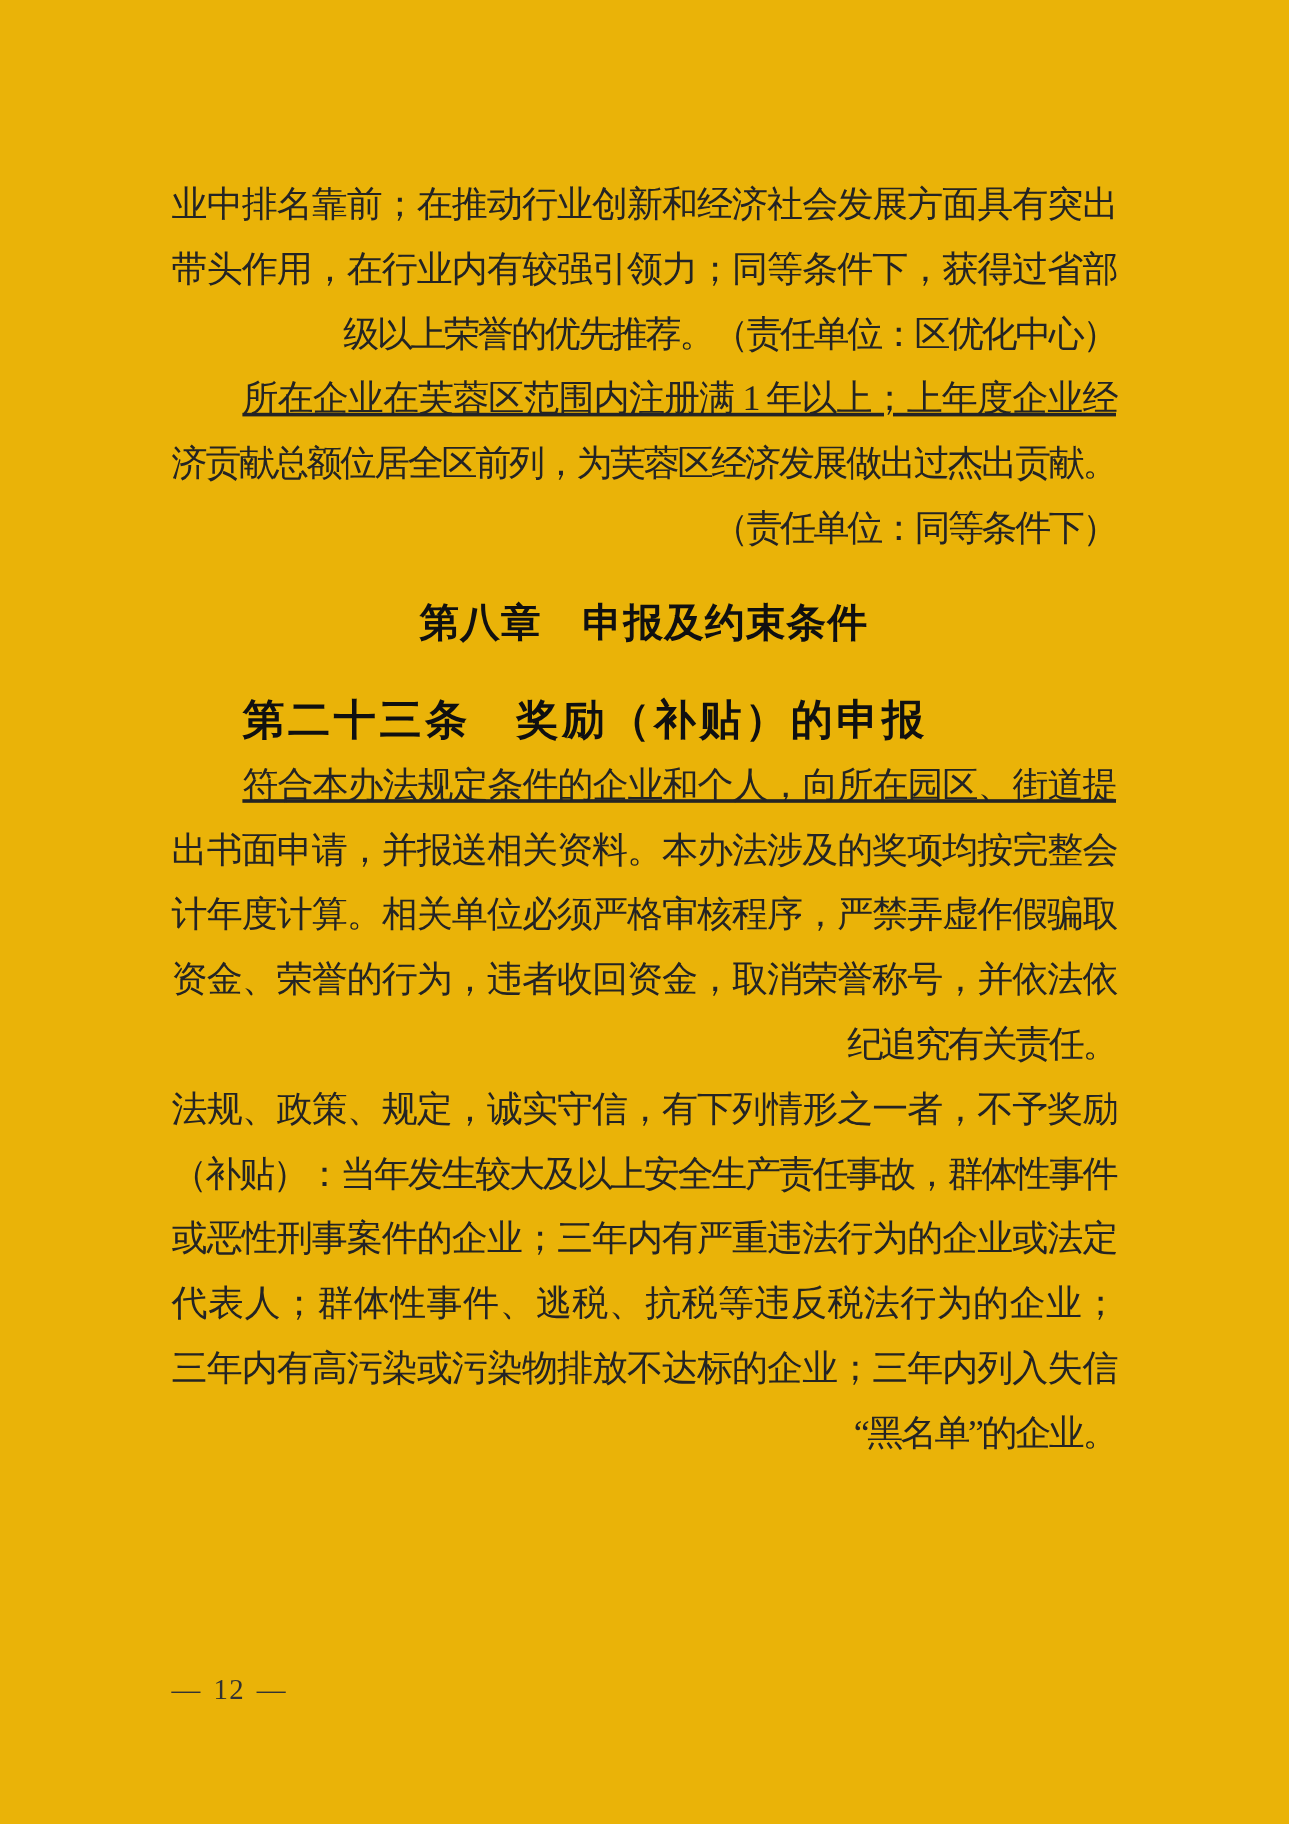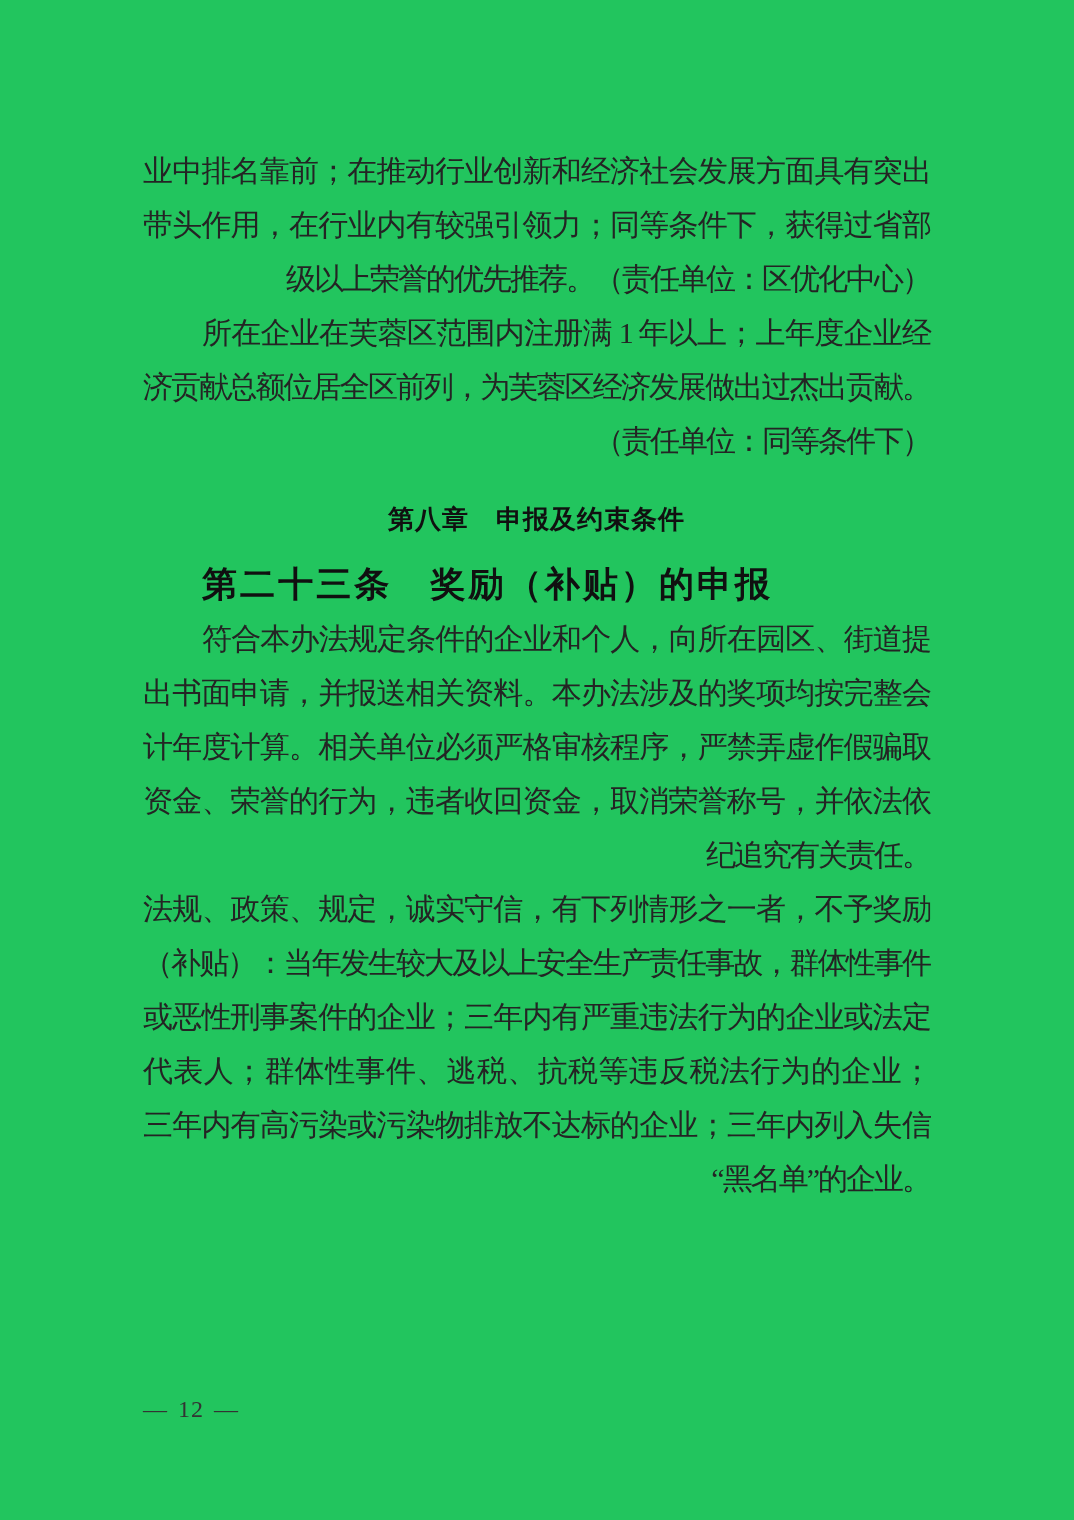--- a/index.html
+++ b/index.html
@@ -5,21 +5,21 @@
   html, body {
     margin: 0;
     padding: 0;
     background: #e8e8e8;
   }
   .page {
     position: relative;
     width: 1074px;
     height: 1520px;
     margin: 0 auto;
-    background: #22c55e;
+    background: #eab308;
     overflow: hidden;
     color: #242424;
     font-family: "Liberation Serif", "DejaVu Serif", serif;
   }
   .content {
     position: absolute;
     left: 143px;
     top: 144px;
     width: 787px;
     font-size: 30px;
@@ -28,39 +28,39 @@
   }
   .para { margin: 0; padding: 0; }
   .ln { display: block; min-height: 54px; text-align: right; }
   
   .j {
     text-align: justify;
     text-align-last: justify;
     text-justify: inter-character;
   }
   
-  .ind { padding-left: 59px; box-sizing: border-box; }
+  .ind { padding-left: 59px; box-sizing: border-box; text-decoration: underline; }
   
   .art {
     display: block;
     min-height: 54px;
     padding-left: 59px;
     font-weight: bold;
     color: #101010;
     letter-spacing: 3px;
   }
   
   .chapter {
     display: block;
     min-height: 54px;
-    margin: 24px 0 12px 0;
+    margin: 24px 0 28px 0;
     text-align: center;
     font-family: "DejaVu Sans", "Liberation Sans", sans-serif;
     font-weight: bold;
-    font-size: 26px;
+    font-size: 33px;
     letter-spacing: 1px;
     color: #101010;
   }
   .footer {
     position: absolute;
     left: 143px;
     top: 1396px;
     font-size: 24px;
     letter-spacing: 1px;
     color: #333333;

